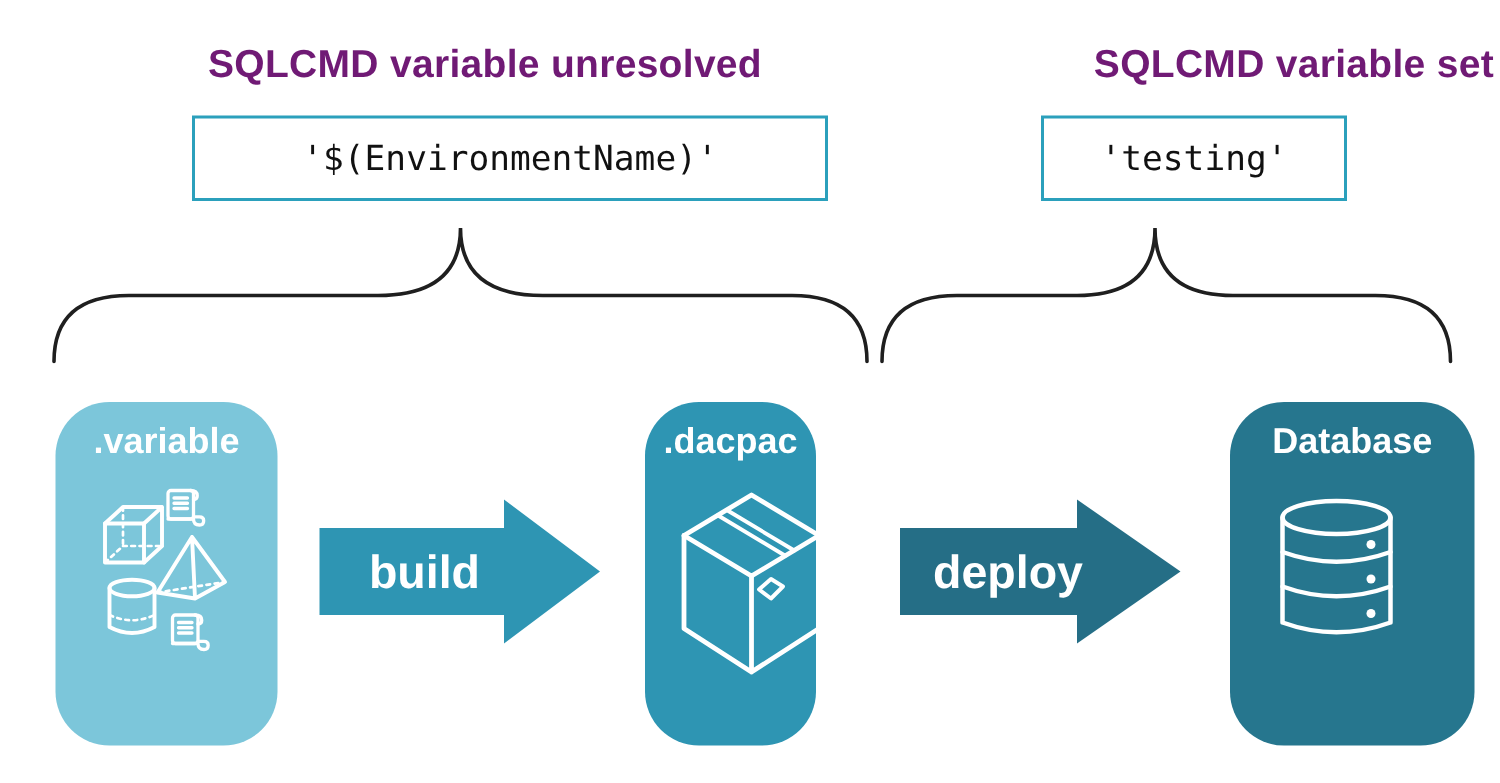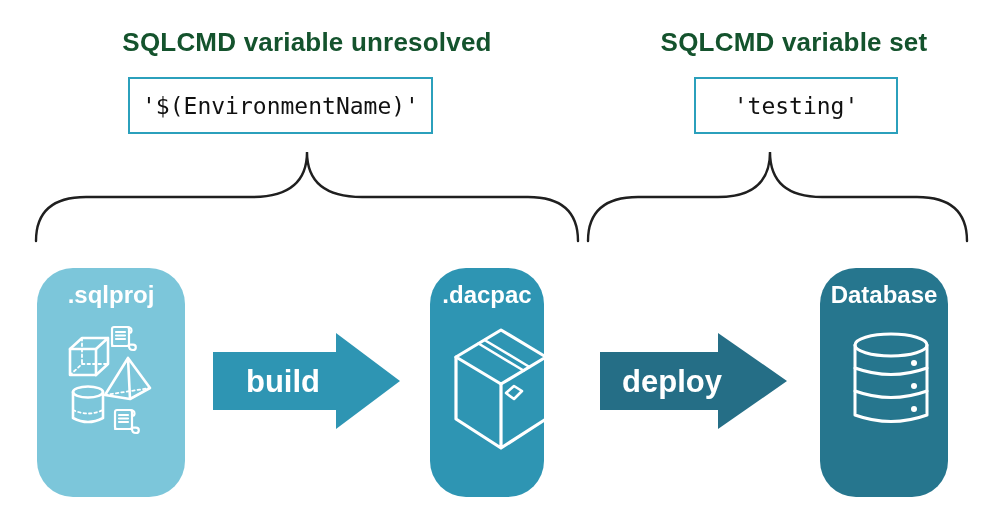--- a/index.html
+++ b/index.html
@@ -1,39 +1,39 @@
 <!DOCTYPE html>
 <html><head>
 <meta charset="utf-8">
 <style>
   html,body{margin:0;padding:0;background:#fff;}
   #canvas{
     position:relative;width:1000px;height:522px;background:#fff;overflow:hidden;
     font-family:"Liberation Sans",sans-serif;
   }
   .heading{
-    position:absolute;top:27px;text-align:center;
-    font-size:26px;font-weight:700;color:#14532d;letter-spacing:0.2px;
+    position:absolute;top:27px;text-align:right;
+    font-size:26px;font-weight:700;color:#701a75;letter-spacing:0.2px;
   }
   #heading-left{left:106px;width:402px;}
   #heading-right{left:592px;width:404px;}
   .code-box{
     position:absolute;top:77px;height:57px;box-sizing:border-box;
     border:2px solid #2BA0BC;background:#fff;
     display:flex;align-items:center;justify-content:center;
     font-family:"DejaVu Sans Mono",monospace;font-size:23px;color:#111;
   }
-  #code-box-left{left:128px;width:305px;}
+  #code-box-left{left:128px;width:424px;}
   #code-box-right{left:694px;width:204px;}
   .node{
     position:absolute;top:268px;height:229px;border-radius:36px;
   }
   #node-sqlproj{left:37px;width:148px;background:#7CC6DA;}
   #node-dacpac{left:430px;width:114px;background:#2E95B3;}
-  #node-database{left:820px;width:128px;background:#26768E;}
+  #node-database{left:820px;width:163px;background:#26768E;}
   .node-title{
     margin-top:13px;text-align:center;color:#fff;font-weight:700;font-size:24px;
   }
   .abs-svg{position:absolute;}
   .icon-stroke{stroke:#fff;fill:none;stroke-linecap:round;stroke-linejoin:round;}
   .arrow-label{
     font-family:"Liberation Sans",sans-serif;font-weight:700;font-size:31px;fill:#fff;
   }
 </style>
 </head>
@@ -52,21 +52,21 @@
   </div>
 
   <svg class="abs-svg" style="left:0;top:0;" width="1000" height="260" viewBox="0 0 1000 260">
     <path d="M 36 241 Q 36 197 86 197 L 252 197 Q 307 197 307 152
              Q 307 197 362 197 L 528 197 Q 578 197 578 241" fill="none" stroke="#1F1F1F" stroke-width="2.4" stroke-linecap="round"></path>
     <path d="M 588 241 Q 588 197 638 197 L 718 197 Q 770 197 770 152
              Q 770 197 822 197 L 917 197 Q 967 197 967 241" fill="none" stroke="#1F1F1F" stroke-width="2.4" stroke-linecap="round"></path>
   </svg>
 
   <div class="node" id="node-sqlproj">
-    <div class="node-title">.sqlproj</div>
+    <div class="node-title">.variable</div>
   </div>
 
   <svg class="abs-svg icon-stroke" style="left:62px;top:322px;" width="110" height="120" viewBox="0 0 110 120" stroke-width="2.6">
 
     <g>
       <path d="M 8 27 H 34 V 53 H 8 Z"></path>
       <path d="M 8 27 L 20 16 H 46 V 42 M 34 27 L 46 16 M 34 53 L 46 42"></path>
       <path d="M 20 16 V 42 M 20 42 H 46 M 8 53 L 20 42" stroke-dasharray="2.5 3" stroke-width="1.8"></path>
     </g>
 

